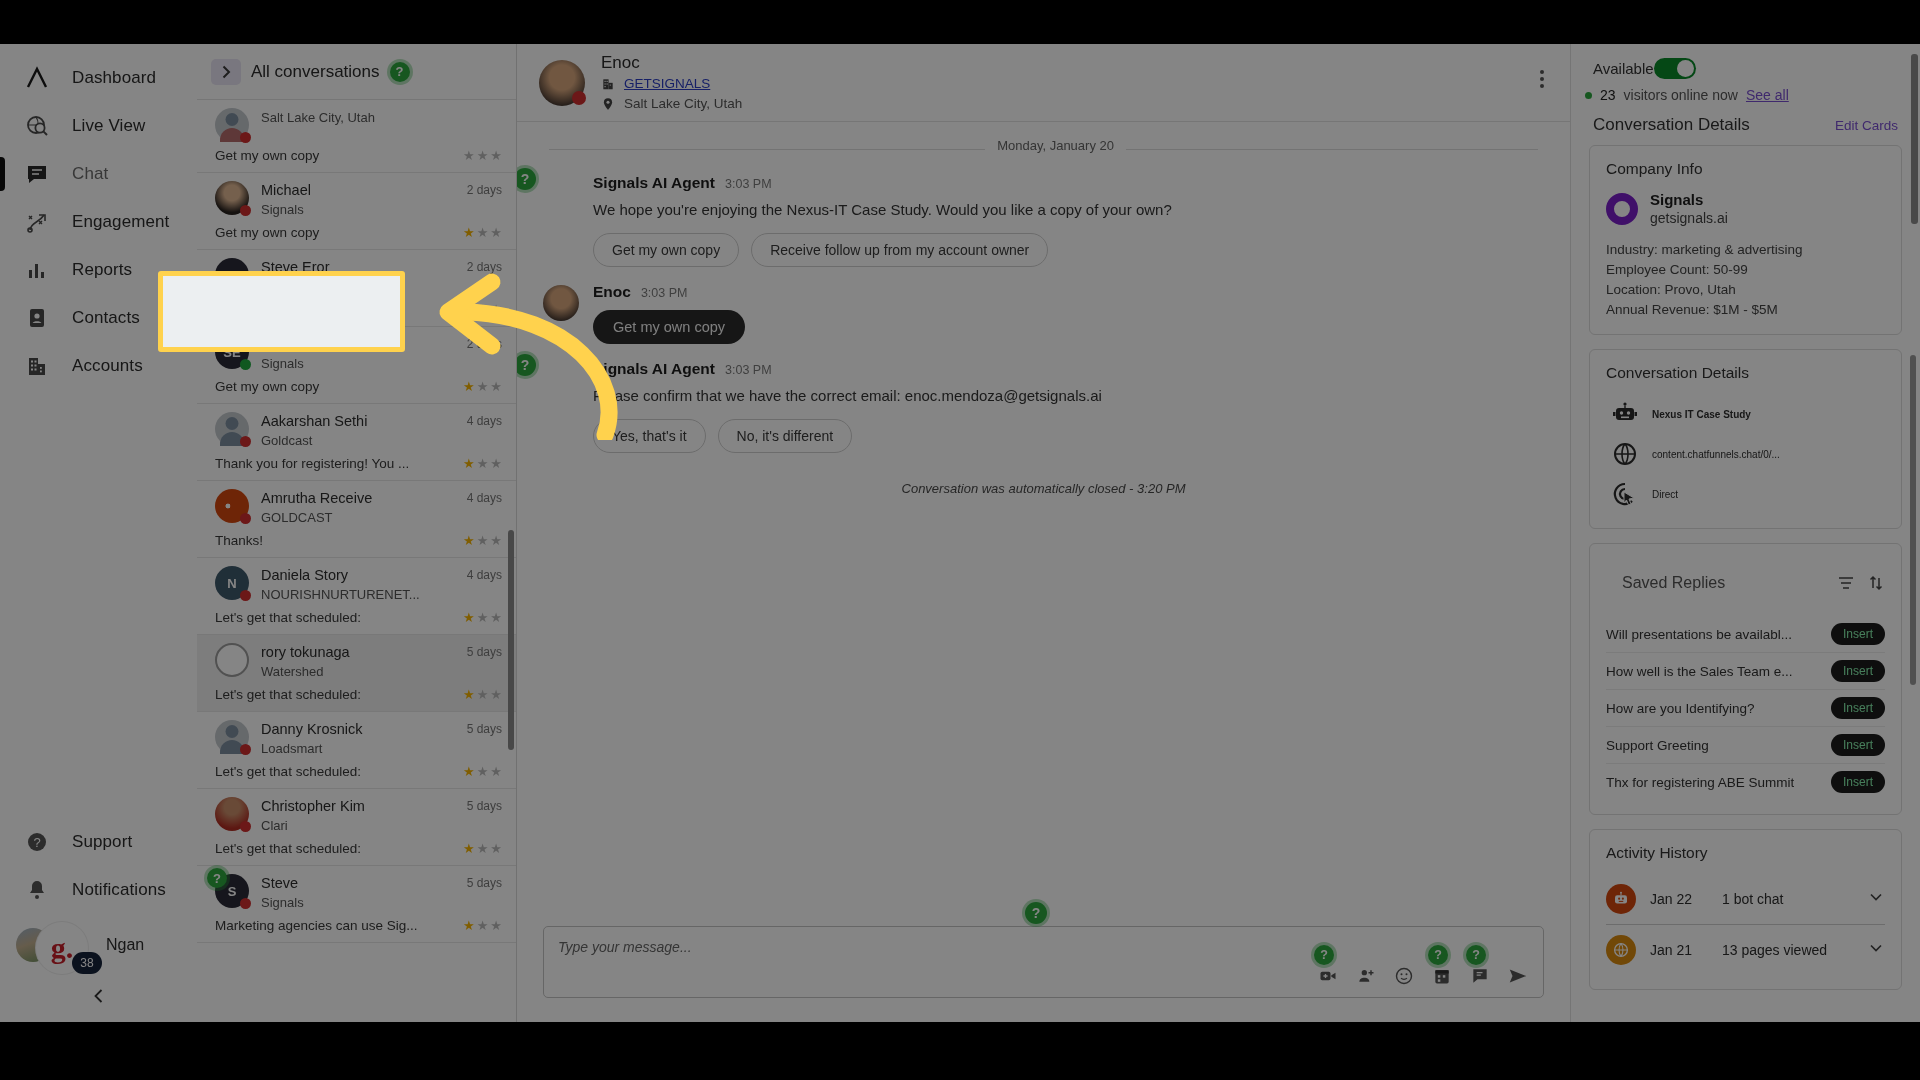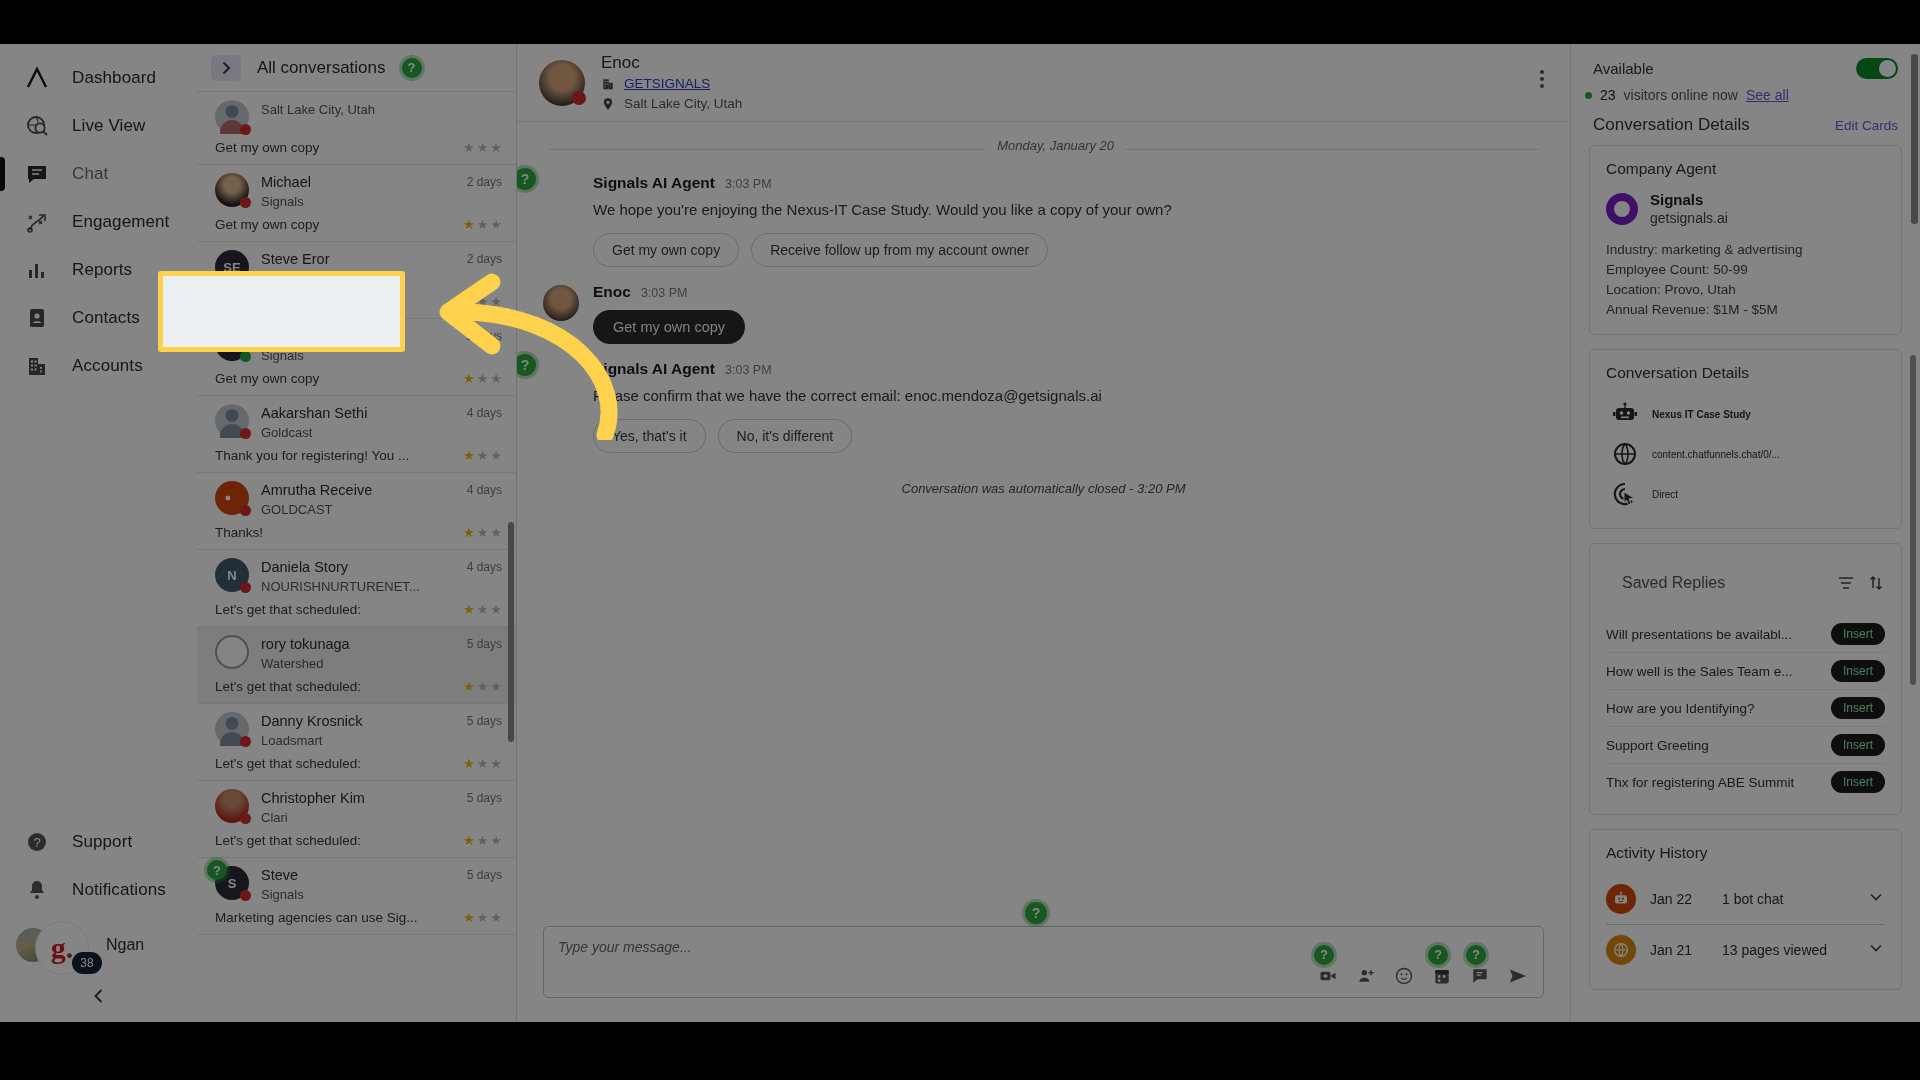--- a/index.html
+++ b/index.html
@@ -78,21 +78,21 @@
   .collapse-row { height:40px; display:flex; align-items:center; justify-content:center; }
 
   
   #convlist {
     position:absolute; left:197px; top:44px;
     width: 320px; height: 978px;
     background:#fff; border-right:1px solid #d8d8d8;
     display:flex; flex-direction:column;
   }
   .conv-header {
-    height: 48px; display:flex; align-items:center; gap:16px;
+    height: 56px; display:flex; align-items:center; gap:10px;
     padding: 0 14px; border-bottom:1px solid #e2e2e2; flex:none;
   }
   .chev-box {
     width:30px;height:26px;border-radius:5px;background:#e8e4f3;
     display:flex;align-items:center;justify-content:center; flex:none;
   }
   .conv-header .title { font-size:17px; color:#2c2c2c; font-weight:400; }
   .badge-q {
     width:20px;height:20px;border-radius:50%;
     background:#2ca83f; color:#fff; font-size:13px; font-weight:700;
@@ -175,21 +175,21 @@
   }
   .chat-av .dot { position:absolute; right:-1px; bottom:1px; width:14px;height:14px;border-radius:50%;background:#cf2e2e; }
   .chat-name { font-size:17px; color:#2c2c2c; line-height:22px; }
   .chat-meta { display:flex; align-items:center; gap:9px; line-height:20px; }
   .chat-meta a { font-size:13.5px; color:#2b3dc4; text-decoration:underline; }
   .chat-meta .loc { font-size:13.5px; color:#555; }
   .kebab { position:absolute; right:26px; top:26px; display:flex; flex-direction:column; gap:3px; cursor:pointer; }
   .kebab i { width:4px;height:4px;border-radius:50%;background:#555; display:block; }
 
   .thread { position:relative; flex:1 1 auto; padding: 16px 0 0 0; overflow:hidden; }
-  .day-sep { position:relative; height:22px; margin: 0 32px 8px 32px; font-style: italic; }
+  .day-sep { position:relative; height:22px; margin: 0 32px 8px 32px; }
   .day-sep .line { position:absolute; left:0; right:0; top:11px; height:1px; background:#dcdcdc; }
   .day-sep .lbl {
     position:absolute; right:412px; top:0; background:#fff; padding:0 12px;
     font-size:13px; color:#666;
   }
   .msg { display:flex; gap:14px; padding: 6px 32px 10px 26px; position:relative; }
   .msg .mav { width:36px;height:36px;border-radius:50%; flex:none; margin-top:2px; }
   .mav.agent { background: transparent; }
   .mav.enoc { background: radial-gradient(circle at 50% 38%, #d9a87e 0 34%, #4a3b33 76%); }
   .mbody { flex:1 1 auto; min-width:0; }
@@ -244,21 +244,21 @@
     box-shadow:0 0 0 3px rgba(44,168,63,.35);
   }
 
   
   #right {
     position:absolute; left:1570px; top:44px;
     width: 350px; height: 978px; background:#fff;
     border-left:1px solid #e0e0e0;
     display:flex; flex-direction:column;
   }
-  .avail-row { display:flex; align-items:center; justify-content:space-between; padding: 14px 22px 4px 22px; }
+  .avail-row { display:flex; align-items:center; justify-content:flex-start; padding: 14px 22px 4px 22px; }
   .avail-row .lbl { font-size:15px; color:#333; }
   .toggle { width:42px;height:21px;border-radius:11px;background:#0a8a2a; position:relative; cursor:pointer; }
   .toggle::after { content:""; position:absolute; right:2px; top:2px; width:17px;height:17px;border-radius:50%;background:#fff; }
   .visitors { display:flex; align-items:center; gap:8px; padding: 4px 22px 10px 22px; }
   .visitors .num { font-size:14px; color:#222; }
   .visitors .txt { font-size:14px; color:#555; }
   .visitors a { font-size:14px; color:#7a4fd1; text-decoration:underline; }
   .vdot { width:7px;height:7px;border-radius:50%;background:#2ca83f;flex:none; margin-left:-8px;}
   .panel-ttl-row { display:flex; align-items:baseline; justify-content:space-between; padding: 2px 22px 10px 22px; }
   .panel-ttl { font-size:17px; color:#333; }
@@ -858,21 +858,21 @@
       <a href="#">See all</a>
     </div>
     <div class="panel-ttl-row">
       <span class="panel-ttl">Conversation Details</span>
       <span class="edit-cards">Edit Cards</span>
     </div>
 
     <div class="right-scroll">
 
       <div class="card">
-        <h4>Company Agent</h4>
+        <h4>Company Info</h4>
         <div class="co-row">
           <span class="co-logo"></span>
           <span>
             <span class="co-name" style="display:block">Signals</span>
             <span class="co-url" style="display:block">getsignals.ai</span>
           </span>
         </div>
         <div class="co-line">Industry: marketing &amp; advertising</div>
         <div class="co-line">Employee Count: 50-99</div>
         <div class="co-line">Location: Provo, Utah</div>

